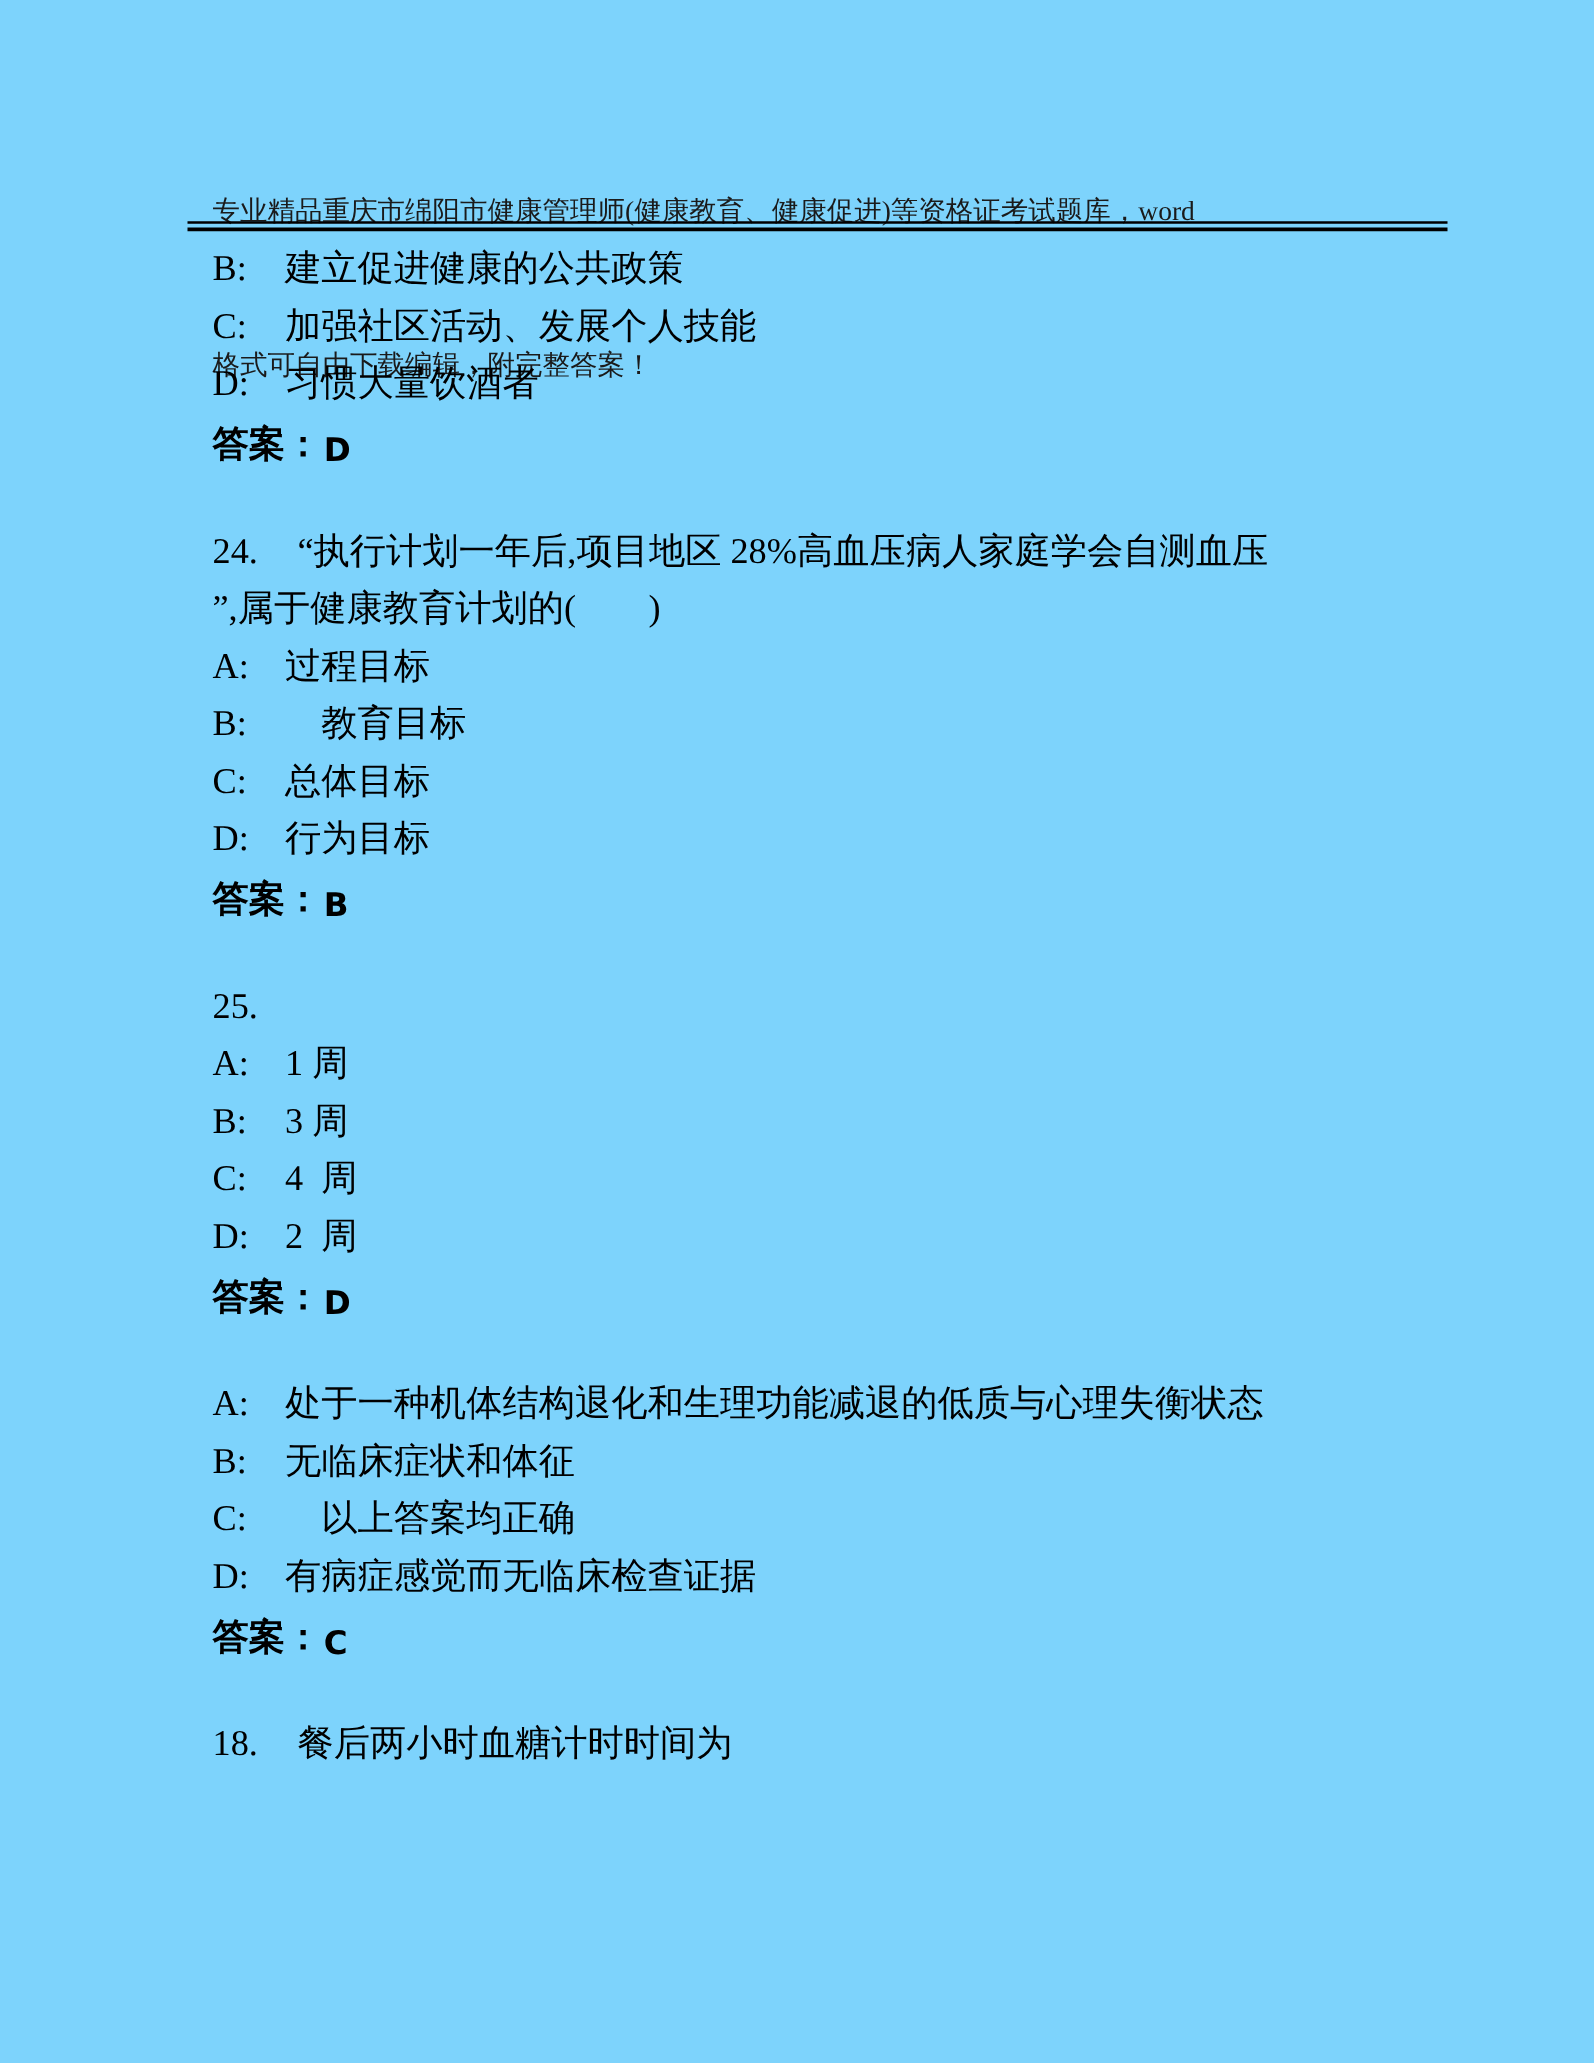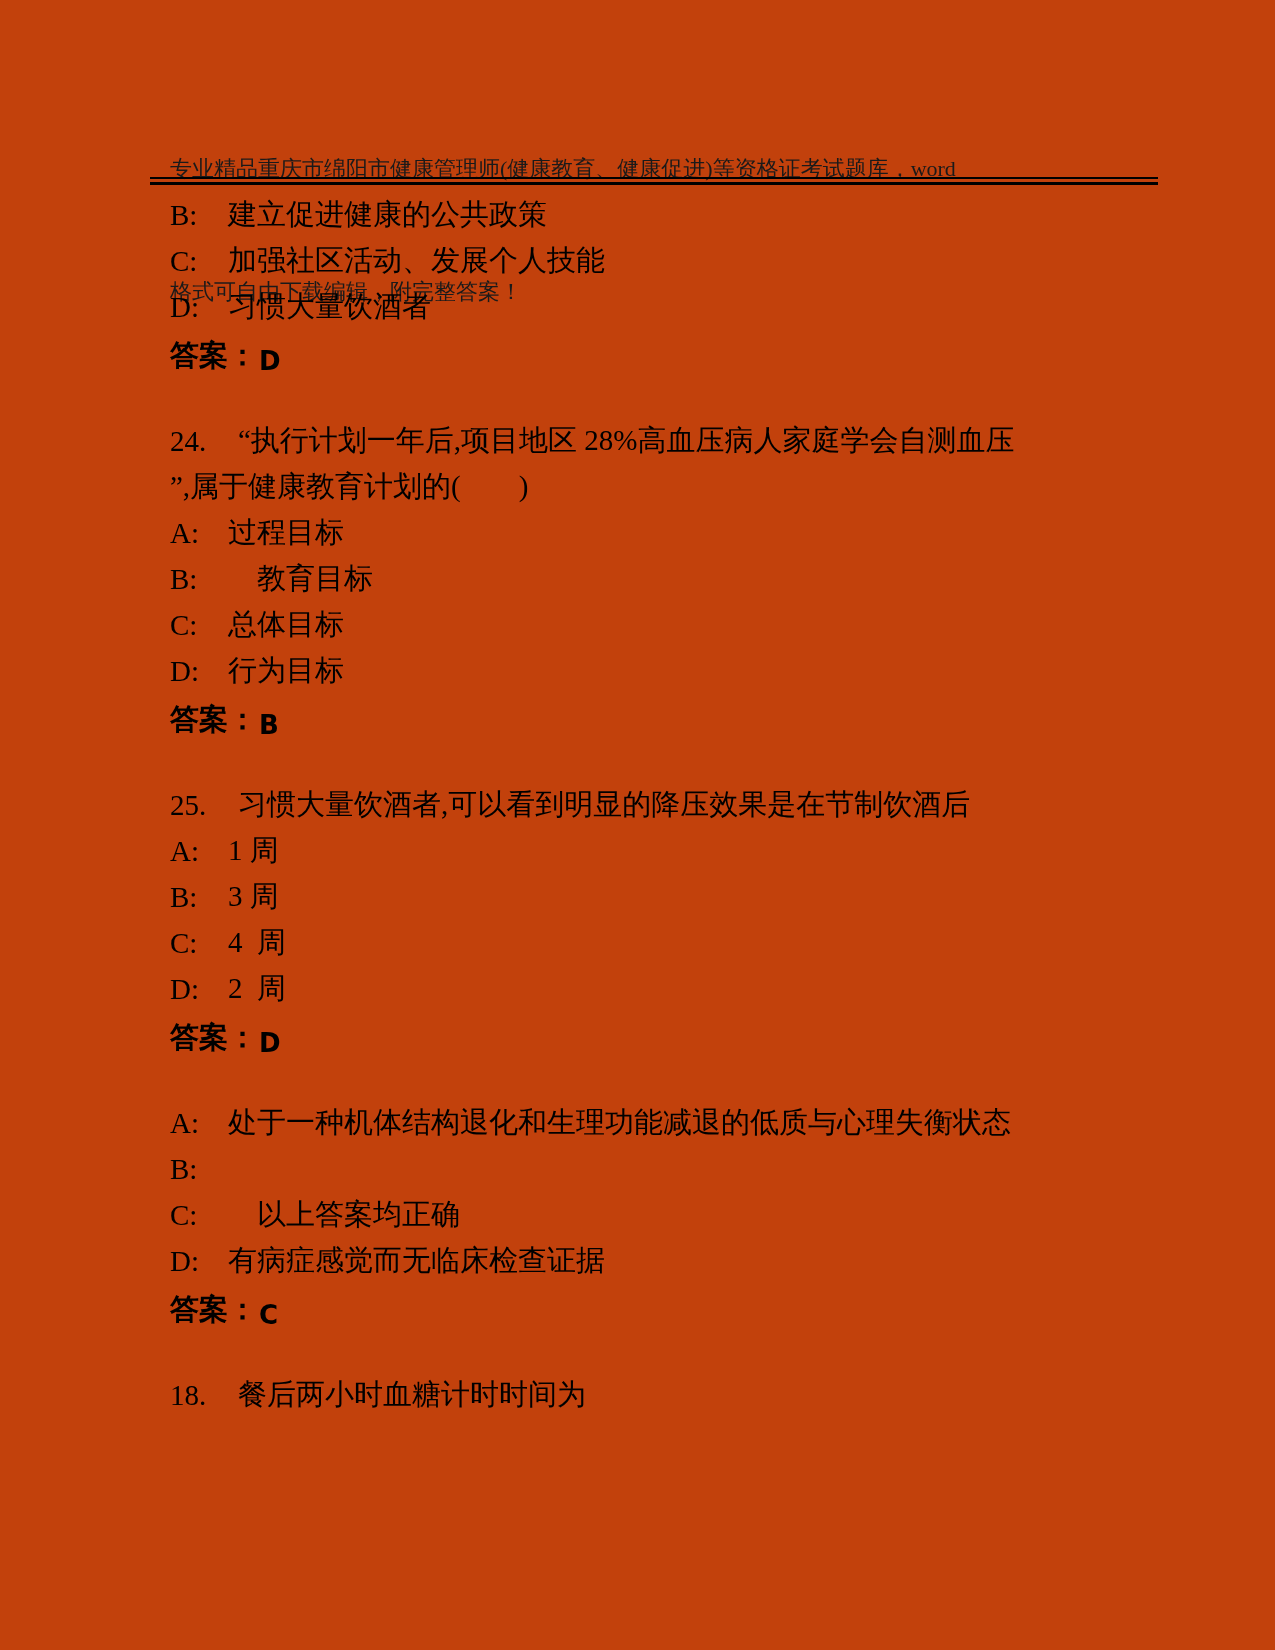--- a/index.html
+++ b/index.html
@@ -1,20 +1,20 @@
 <!DOCTYPE html>
 <html><head>
 <meta charset="utf-8">
 <style>
   html, body { margin: 0; padding: 0; background: #ffffff; }
   .page {
     position: relative;
     width: 1275px;
     height: 1650px;
-    background: #c2410c;
+    background: #7dd3fc;
     color: #000000;
     font-family: "Liberation Serif", "DejaVu Serif", serif;
     overflow: hidden;
   }
   .header {
     position: absolute;
     left: 170px;
     top: 66px;
     width: 960px;
     font-size: 22px;
@@ -74,30 +74,30 @@
       <div class="block">
         <div class="line stem"><span class="q-num">24.</span><span>“执行计划一年后,项目地区 28%高血压病人家庭学会自测血压</span></div>
         <div class="line stem"><span>”,属于健康教育计划的(　　)</span></div>
         <div class="line option"><span class="opt-label">A:</span><span>过程目标</span></div>
         <div class="line option"><span class="opt-label">B:</span><span>　教育目标</span></div>
         <div class="line option"><span class="opt-label">C:</span><span>总体目标</span></div>
         <div class="line option"><span class="opt-label">D:</span><span>行为目标</span></div>
         <div class="line answer"><span class="ans-label">答案：</span><span class="ans-value">B</span></div>
       </div>
       <div class="block">
-        <div class="line stem"><span class="q-num">25.</span><span>习惯大量饮酒者,可以看到明显的降压效果是在节制饮酒后</span></div>
+        <div class="line stem"><span class="q-num">25.</span></div>
         <div class="line option"><span class="opt-label">A:</span><span>1 周</span></div>
         <div class="line option"><span class="opt-label">B:</span><span>3 周</span></div>
         <div class="line option"><span class="opt-label">C:</span><span>4  周</span></div>
         <div class="line option"><span class="opt-label">D:</span><span>2  周</span></div>
         <div class="line answer"><span class="ans-label">答案：</span><span class="ans-value">D</span></div>
       </div>
       <div class="block">
         <div class="line option"><span class="opt-label">A:</span><span>处于一种机体结构退化和生理功能减退的低质与心理失衡状态</span></div>
-        <div class="line option"><span class="opt-label">B:</span></div>
+        <div class="line option"><span class="opt-label">B:</span><span>无临床症状和体征</span></div>
         <div class="line option"><span class="opt-label">C:</span><span>　以上答案均正确</span></div>
         <div class="line option"><span class="opt-label">D:</span><span>有病症感觉而无临床检查证据</span></div>
         <div class="line answer"><span class="ans-label">答案：</span><span class="ans-value">C</span></div>
       </div>
       <div class="block">
         <div class="line stem"><span class="q-num">18.</span><span>餐后两小时血糖计时时间为</span></div>
       </div>
     </div>
 </div>
 

